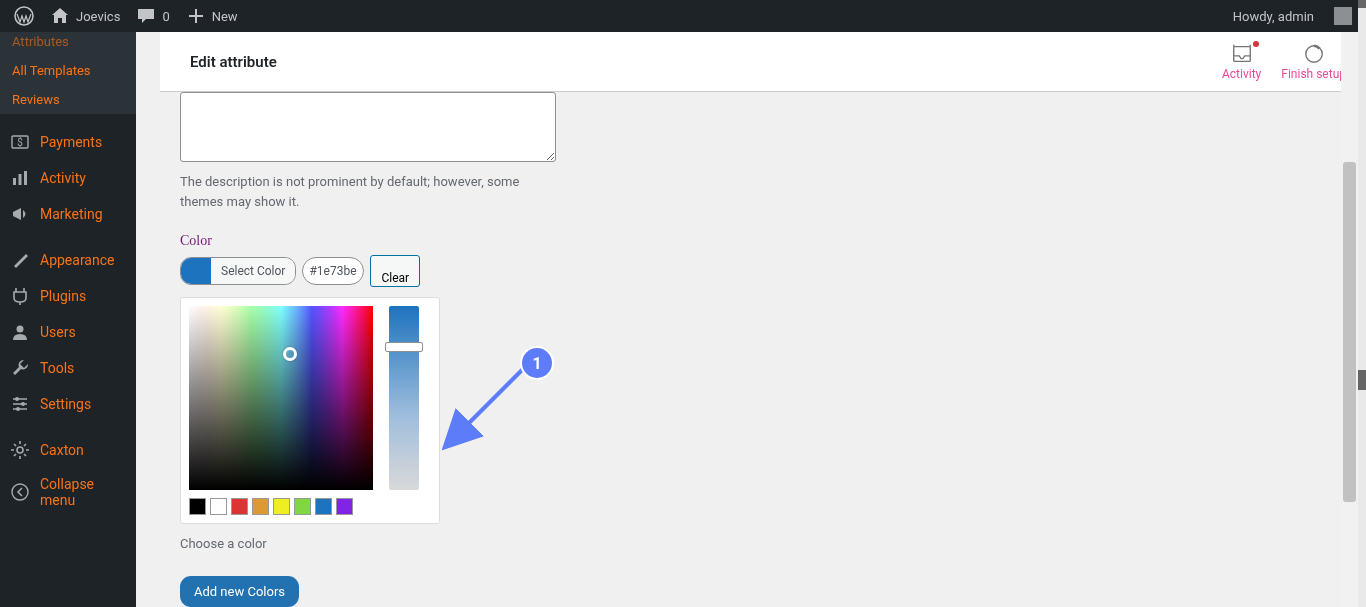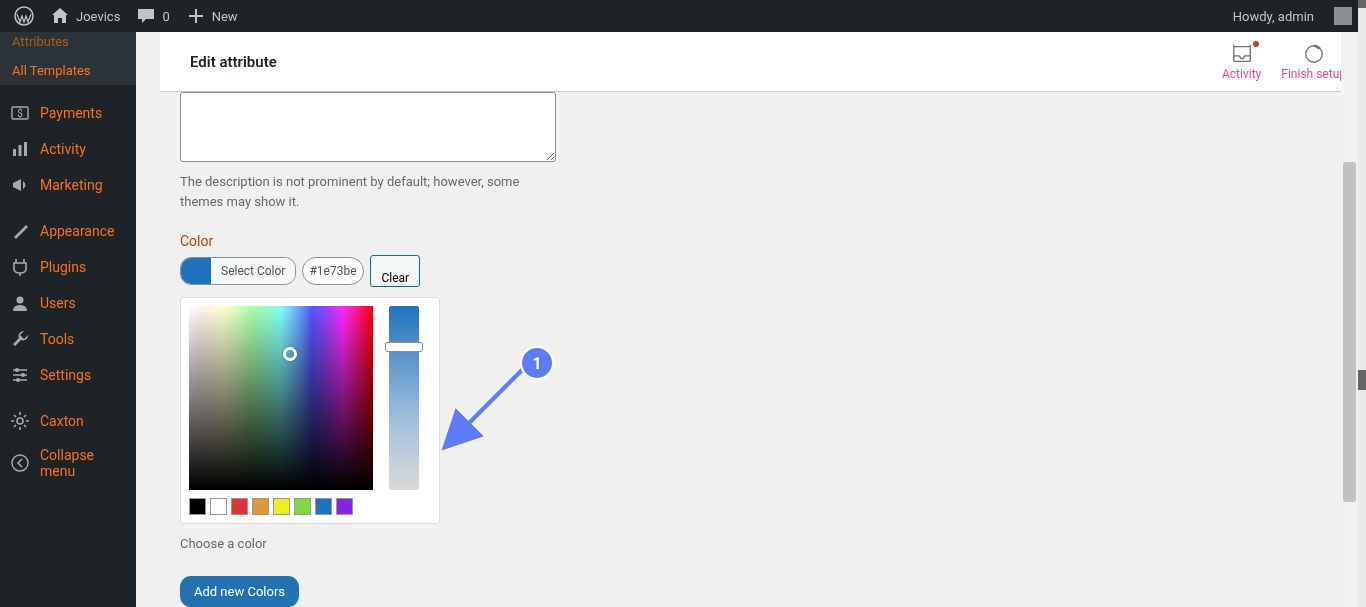--- a/index.html
+++ b/index.html
@@ -31,21 +31,21 @@
 .red-dot { position: absolute; width: 6px; height: 6px; background: #d63638; border-radius: 50%; }
 
 .content { flex: 1; overflow: auto; padding: 0 20px 20px; position: relative; }
 .content-inner { width: 600px; }
 
 
 .desc-textarea { width: 376px; height: 70px; border: 1px solid #8c8f94; border-radius: 3px; background: #fff; resize: both; margin-top: 0; padding: 6px 8px; font-size: 14px; }
 .help-text { font-size: 13px; color: #646970; margin-top: 6px; line-height: 1.5; max-width: 376px; }
 
 
-.field-label { font-size: 14px; color: #c2410c; margin-top: 22px; margin-bottom: 6px; }
+.field-label { font-size: 14px; color: #701a75; margin-top: 22px; margin-bottom: 6px; font-family: Liberation Serif, serif; }
 .color-row { display: flex; align-items: center; gap: 6px; }
 .color-swatch-btn { display: flex; border: 1px solid #8c8f94; border-radius: 11px; overflow: hidden; height: 28px; }
 .swatch-preview { width: 30px; background: #1e73be; }
 .swatch-label { padding: 0 10px; display: flex; align-items: center; font-size: 12px; color: #50575e; background: #f6f7f7; cursor: pointer; }
 .color-input { width: 62px; height: 28px; border: 1px solid #8c8f94; border-radius: 14px; font-size: 12px; padding: 0 6px; color: #50575e; }
 .clear-btn { height: 26px; border: 1px solid #0071a1; background: #f6f7f7; color: #000000; border-radius: 3px; padding: 15px 10px; font-size: 12px; cursor: pointer; }
 
 
 .picker-wrap { margin-top: 10px; background: #fff; border: 1px solid #dcdcde; border-radius: 3px; padding: 8px; width: 260px; }
 .picker-row { display: flex; gap: 16px; }
@@ -116,20 +116,23 @@
   </div>
 </div>
 
 <div class="sidebar">
   <div class="sidebar-sub">
     <div class="sidebar-item" style="opacity:.6; padding-top:2px;">
         <span>Attributes</span>
       </div>
     <div class="sidebar-item">
         <span>All Templates</span>
+      </div>
+    <div class="sidebar-item">
+        <span>Reviews</span>
       </div>
   </div>
   <div class="sidebar-sep"></div>
   <div class="sidebar-item">
     <span class="sidebar-icon">
         <svg viewBox="0 0 20 20">
           <rect x="2" y="4" width="16" height="12" rx="1" fill="none" stroke="#a7aaad" stroke-width="1.4"></rect>
           <text x="10" y="14" text-anchor="middle" font-size="10" fill="#a7aaad">$</text>
         </svg>
       </span>

